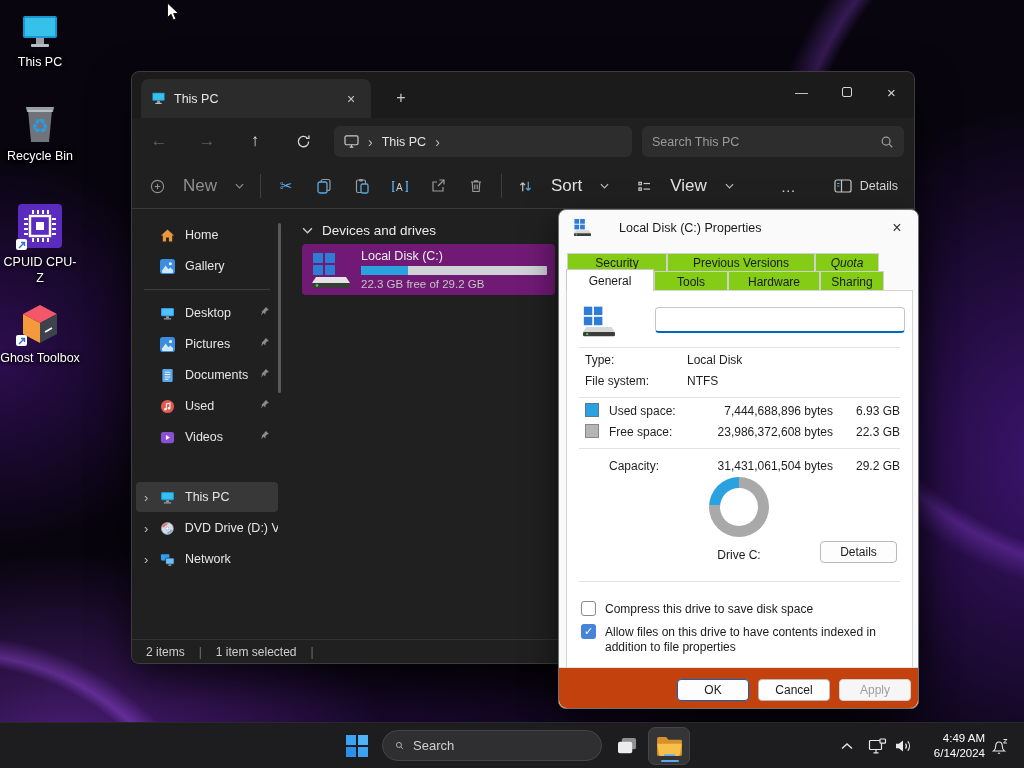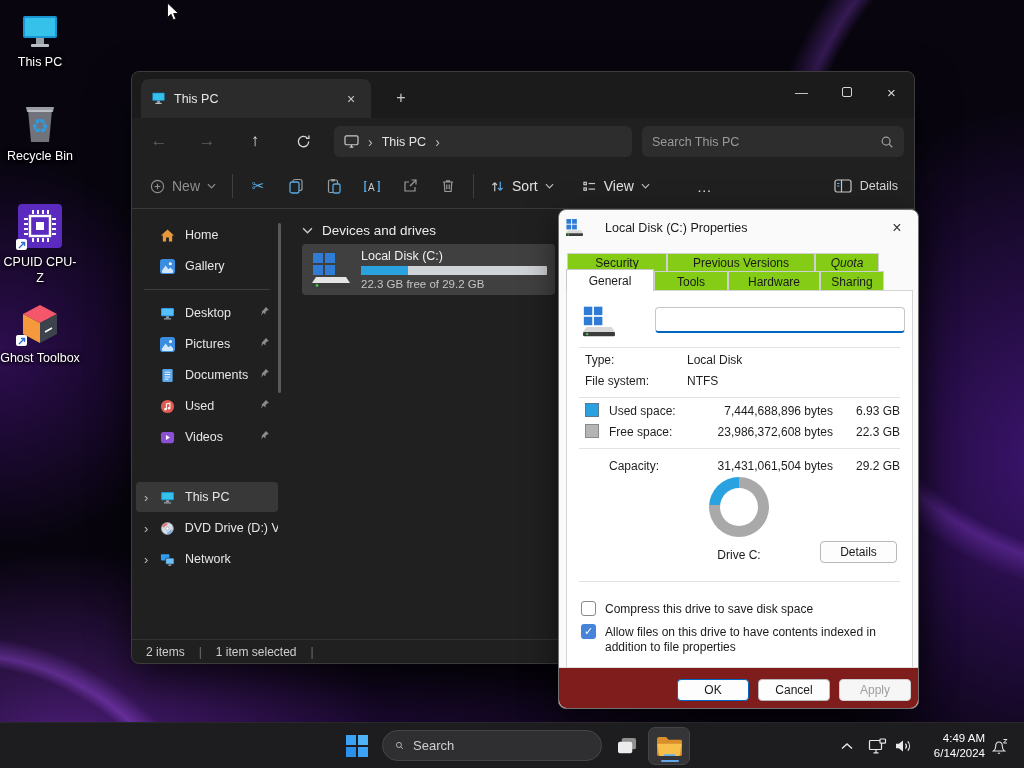--- a/index.html
+++ b/index.html
@@ -46,54 +46,54 @@
   .nav-dim { color:#5f5f5f; } .nav-lit { color:#dcdcdc; }
   .crumb { position:absolute; left:202px; top:8px; width:298px; height:31px; background:#2d2d2d; border-radius:6px;
     display:flex; align-items:center; padding:0 10px; gap:9px; font-size:12.5px; color:#e4e4e4; }
   .crumb .sep { color:#bdbdbd; font-size:14px; }
   .searchbox { position:absolute; left:510px; top:8px; width:262px; height:31px; background:#2d2d2d; border-radius:6px;
     display:flex; align-items:center; padding:0 10px; }
   .searchbox input { flex:1; background:transparent; border:none; outline:none; color:#e4e4e4; font-size:12.5px; font-family:"Liberation Sans",sans-serif; }
   .searchbox input::placeholder { color:#9a9a9a; }
 
   .cmdbar { position:absolute; left:0; top:92px; right:0; height:45px; display:flex; align-items:center; border-bottom:1px solid #3a3a3a; }
-  .cmd { display:flex; align-items:center; gap:7px; padding:0 10px; height:34px; border-radius:5px; font-size:14px; color:#bdbdbd; }
+  .cmd { display:flex; align-items:center; gap:18px; padding:0 10px; height:34px; border-radius:5px; font-size:17px; color:#bdbdbd; }
   .cmd-ico { width:38px; height:34px; display:flex; align-items:center; justify-content:center; border-radius:5px; }
   .vsep { width:1px; height:24px; background:#3f3f3f; margin:0 6px; }
   .caret { color:#9a9a9a; display:inline-flex; }
   .details-cmd { position:absolute; right:16px; display:flex; align-items:center; gap:8px; font-size:12.5px; color:#d6d6d6; }
 
   .sidebar { position:absolute; left:0; top:137px; width:150px; bottom:24px; padding-top:10px; }
   .sb-row { position:relative; height:30px; margin:1px 4px; display:flex; align-items:center; gap:10px; padding-left:24px;
     font-size:12.5px; color:#e6e6e6; border-radius:4px; }
   .sb-row.sel { background:#383838; }
   .sb-chev { position:absolute; left:8px; color:#bdbdbd; font-size:13px; }
   .sb-pin { position:absolute; right:8px; opacity:.85; }
   .sb-sep { height:1px; background:#3d3d3d; margin:8px 12px; }
   .sb-scroll { position:absolute; right:1px; top:14px; width:3px; height:170px; background:#5a5a5a; border-radius:2px; }
   .sb-gap { height:28px; }
 
   .content { position:absolute; left:166px; top:137px; right:0; bottom:24px; }
   .sect-head { display:flex; align-items:center; gap:9px; margin:14px 0 6px 4px; font-size:13.5px; color:#eaeaea; }
-  .drive-tile { position:relative; width:253px; height:51px; background:#404040; border-radius:4px; margin-left:4px;
+  .drive-tile { position:relative; width:253px; height:51px; background:#701a75; border-radius:4px; margin-left:4px;
     display:flex; align-items:center; padding:0 8px; gap:9px; }
   .drive-info { flex:1; }
   .drive-name { font-size:12.5px; color:#f0f0f0; margin-bottom:3px; }
   .drive-bar { width:186px; height:9px; background:#cfd2d6; border-radius:1px; overflow:hidden; margin-bottom:3px; }
   .drive-bar-fill { height:100%; }
   .drive-free { font-size:11.5px; color:#c4c4c4; }
 
   .statusbar { position:absolute; left:0; bottom:0; right:0; height:24px; display:flex; align-items:center; gap:14px;
     padding-left:14px; font-size:12px; color:#cfcfcf; border-top:1px solid #333; }
   .statusbar .sdv { color:#6f6f6f; }
 
   
   .dlg { position:absolute; left:558px; top:209px; width:361px; height:500px; background:#fafafa; border:1px solid #707070;
     border-radius:8px; box-shadow:0 12px 34px rgba(0,0,0,.55); z-index:20; color:#1a1a1a; font-size:12px; }
-  .dlg-title { position:absolute; left:0; top:0; right:0; height:36px; display:flex; align-items:center; gap:20px; padding:0 4px; font-size:12.5px; }
+  .dlg-title { position:absolute; left:0; top:0; right:0; height:36px; display:flex; align-items:center; gap:26px; padding:0 12px; font-size:12.5px; }
   .dlg-close { position:absolute; right:8px; top:6px; width:26px; height:24px; display:flex; align-items:center; justify-content:center; font-size:16px; color:#333; border-radius:4px; }
   .tabs1 { position:absolute; left:8px; top:43px; display:flex; }
   .tabs2 { position:absolute; left:7px; top:61px; display:flex; }
   .dtab { border:1px solid #d0d0d0; background:#84cc16; padding:2px 10px; font-size:12px; text-align:center; border-bottom:none; }
   .tabs1 .dtab { height:18px; }
   .tabs2 .dtab { height:19px; padding-top:3px; }
   .dtab.active { background:#fff; height:22px; margin-top:-2px; position:relative; z-index:2; border:1px solid #c8c8c8; border-bottom:none; padding:4px 12px 0; }
   .panel { position:absolute; left:7px; top:80px; width:347px; height:379px; background:#fff; border:1px solid #d5d5d5; }
   .hr { position:absolute; left:12px; right:12px; height:1px; background:#e2e2e2; }
   .frow { position:absolute; font-size:12px; color:#1f1f1f; }
@@ -105,21 +105,21 @@
   .donut { position:absolute; left:142px; top:186px; width:60px; height:60px; border-radius:50%; }
   .donut-hole { position:absolute; left:11px; top:11px; width:38px; height:38px; border-radius:50%; background:#fff; }
   .drive-c { position:absolute; left:122px; top:257px; width:100px; text-align:center; font-size:12px; }
   .btn { position:absolute; height:22px; background:#fdfdfd; border:1px solid #b8b8b8; border-radius:4px; font-size:12px;
     font-family:"Liberation Sans",sans-serif; color:#1a1a1a; display:flex; align-items:center; justify-content:center; }
   .details-btn { left:253px; top:250px; width:77px; }
   .cb { position:absolute; width:15px; height:15px; border:1px solid #8a8a8a; border-radius:3px; background:#fff;
     display:flex; align-items:center; justify-content:center; font-size:11px; color:#fff; }
   .cb.checked { border-color:transparent; }
   .cb-label { position:absolute; left:38px; font-size:12px; line-height:15px; }
-  .btnstrip { position:absolute; left:0; right:0; bottom:0; height:41px; background:#7f1d1d; border-top:1px solid #e0e0e0; border-radius:0 0 8px 8px; }
+  .btnstrip { position:absolute; left:0; right:0; bottom:0; height:41px; background:#c2410c; border-top:1px solid #e0e0e0; border-radius:0 0 8px 8px; }
   .ok-btn { left:118px; top:11px; width:72px; border:1px solid #0067c0; }
   .cancel-btn { left:199px; top:11px; width:72px; }
   .apply-btn { left:280px; top:11px; width:72px; color:#9f9f9f; background:#f6f6f6; border-color:#cfcfcf; }
 
   
   .taskbar { position:absolute; left:0; top:722px; width:1024px; height:46px; background:#1d1d1f; border-top:1px solid rgba(255,255,255,.05); z-index:30; }
   .tb-ico { position:absolute; top:0; height:46px; display:flex; align-items:center; justify-content:center; }
   .tb-search { position:absolute; left:382px; top:7px; width:220px; height:31px; border-radius:16px; background:#2f2f31;
     border:1px solid #454547; display:flex; align-items:center; padding:0 12px; gap:9px; }
   .tb-search input { flex:1; background:transparent; border:none; outline:none; color:#d6d6d6; font-size:13px; font-family:"Liberation Sans",sans-serif; }

